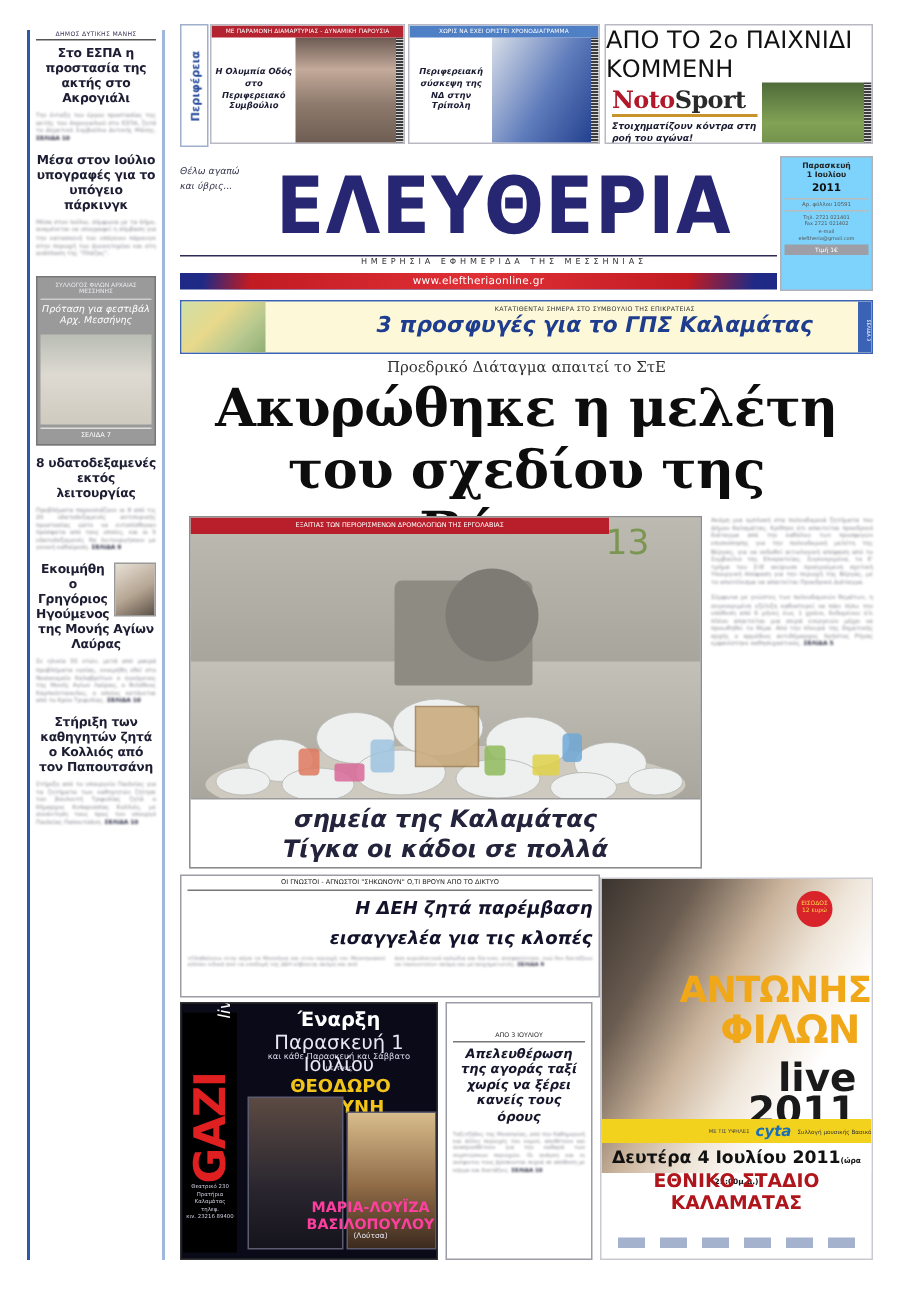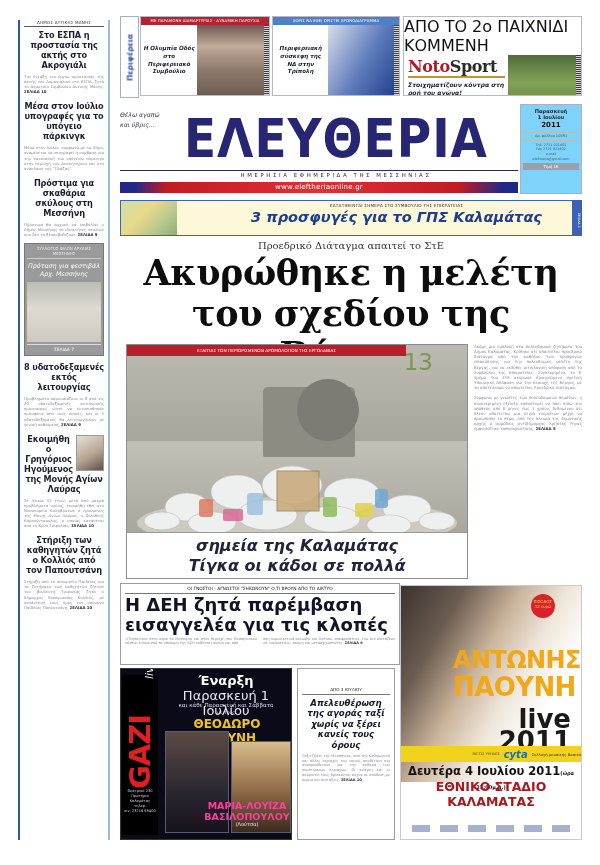--- a/index.html
+++ b/index.html
@@ -112,21 +112,21 @@
        text-align:center;box-sizing:border-box;padding-top:3px;}
   .cap div{font-size:16px;line-height:20px;font-weight:bold;font-style:italic;color:#23233c;filter:blur(.25px);}
 
   .sidecol{position:absolute;left:474px;top:344px;width:108px;height:235px;}
   .sidecol p{font-size:3.95px;line-height:5.15px;margin:0 0 5px;}
 
   
   .dehwrap{position:absolute;left:120px;top:583px;width:280px;height:82px;border:1px solid #9c9ca6;
            box-sizing:border-box;background:#fff;padding:2px 4px;}
   .deh-k{font-size:4.4px;text-align:center;color:#222;border-bottom:.6px solid #777;padding-bottom:1.5px;filter:blur(.3px);}
-  .deh-h{font-size:18px;line-height:18px;font-weight:bold;text-align:left;color:#12122a;
+  .deh-h{font-size:12px;line-height:18px;font-weight:bold;font-style:italic;text-align:right;color:#12122a;
          padding-top:2px;filter:blur(.2px);}
   .deh-cols{display:flex;gap:6px;margin-top:3px;}
   .deh-cols p{flex:1;font-size:3.5px;line-height:4.6px;margin:0;}
 
   
   .gazi{position:absolute;left:120px;top:668px;width:172px;height:172px;background:#0a0a18;overflow:hidden;border:1px solid #333;box-sizing:border-box;}
   .gazi .lbl{position:absolute;left:1px;top:6px;width:36px;height:160px;background:#000;}
   .gazi .lbl .g{position:absolute;left:-42px;top:60px;width:120px;transform:rotate(-90deg);
      font-size:29px;font-weight:bold;color:#e02020;text-align:center;letter-spacing:-1px;}
   .gazi .live{position:absolute;left:22px;top:10px;font-size:11px;color:#fff;font-style:italic;transform:rotate(-90deg);transform-origin:left top;}
@@ -182,24 +182,20 @@
 
     <div class="sb-gap"></div>
 
     <div>
       <div class="sb-head">Μέσα στον Ιούλιο υπογραφές για το υπόγειο πάρκινγκ</div>
       <div class="sb-body blur">Μέσα στον Ιούλιο, σύμφωνα με τα δήμο, αναμένεται να υπογραφεί η σύμβαση για την κατασκευή του υπόγειου πάρκινγκ στην περιοχή του Διοικητηρίου και στη ανάπλαση της "Πλάζας".</div>
     </div>
 
     <div class="sb-gap"></div>
 
-    <div>
-      <div class="sb-head">Πρόστιμα για σκαθάρια σκύλους στη Μεσσήνη</div>
-      <div class="sb-body blur"><span>Πρόστιμα θα αρχίσει να επιβάλλει ο Δήμος Μεσσήνης σε ιδιοκτήτες σκυλιών που δεν τα ξεπροβοδίζουν.</span> <b>ΣΕΛΙΔΑ 9</b></div>
-    </div>
 
     <div class="sb-ad">
       <div class="t1">ΣΥΛΛΟΓΟΣ ΦΙΛΩΝ ΑΡΧΑΙΑΣ ΜΕΣΣΗΝΗΣ</div>
       <div class="t2">Πρόταση για φεστιβάλ Αρχ. Μεσσήνης</div>
       <div class="ph"></div>
       <div class="t3">ΣΕΛΙΔΑ 7</div>
     </div>
 
     <div>
       <div class="sb-head">8 υδατοδεξαμενές εκτός λειτουργίας</div>
@@ -376,21 +372,21 @@
   <div class="taxi">
     <div class="k">ΑΠΟ 3 ΙΟΥΛΙΟΥ</div>
     <div class="h">Απελευθέρωση της αγοράς ταξί χωρίς να ξέρει κανείς τους όρους</div>
     <p class="blur"><span>Ταξιτζήδες της Μεσσηνίας, από την Καθημερινή και άλλες περιοχές του νομού, αποθέτουν και αναπροσθέτουν για την καθαρά των συμπτώσεων περιοχών. Οι ανάγκη και οι ανέφικτοι τους βρίσκονται συχνά σε απόθεση με κέρμα και διατάξεις.</span> <b>ΣΕΛΙΔΑ 10</b></p>
   </div>
 
   <div class="remos">
     <div class="photo2"></div>
     <div class="badge">ΕΙΣΟΔΟΣ 12 ευρώ</div>
     <div class="n1">ΑΝΤΩΝΗΣ</div>
-    <div class="n2">ΠΑΟΥΝΗ</div>
+    <div class="n2">ΦΙΛΩΝ</div>
     <div class="n3">live 2011</div>
     <div class="cyta">
       <span class="ctl">ΜΕ ΤΙΣ ΥΨΗΛΕΣ</span>
       <span class="cn">cyta</span>
       <span class="cr">Συλλογή μουσικής Βασικό</span>
     </div>
     <div class="dt"><span>Δευτέρα 4 Ιουλίου 2011</span><span style="font-size:5px">(ώρα 21:00μ.μ.)</span></div>
     <div class="vn">ΕΘΝΙΚΟ ΣΤΑΔΙΟ ΚΑΛΑΜΑΤΑΣ</div>
     <div class="spons">
       <i></i>

